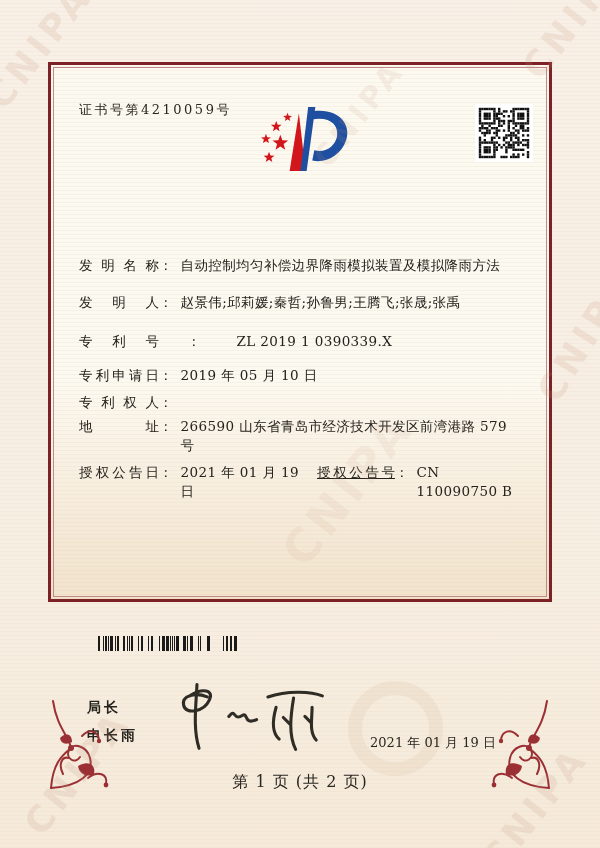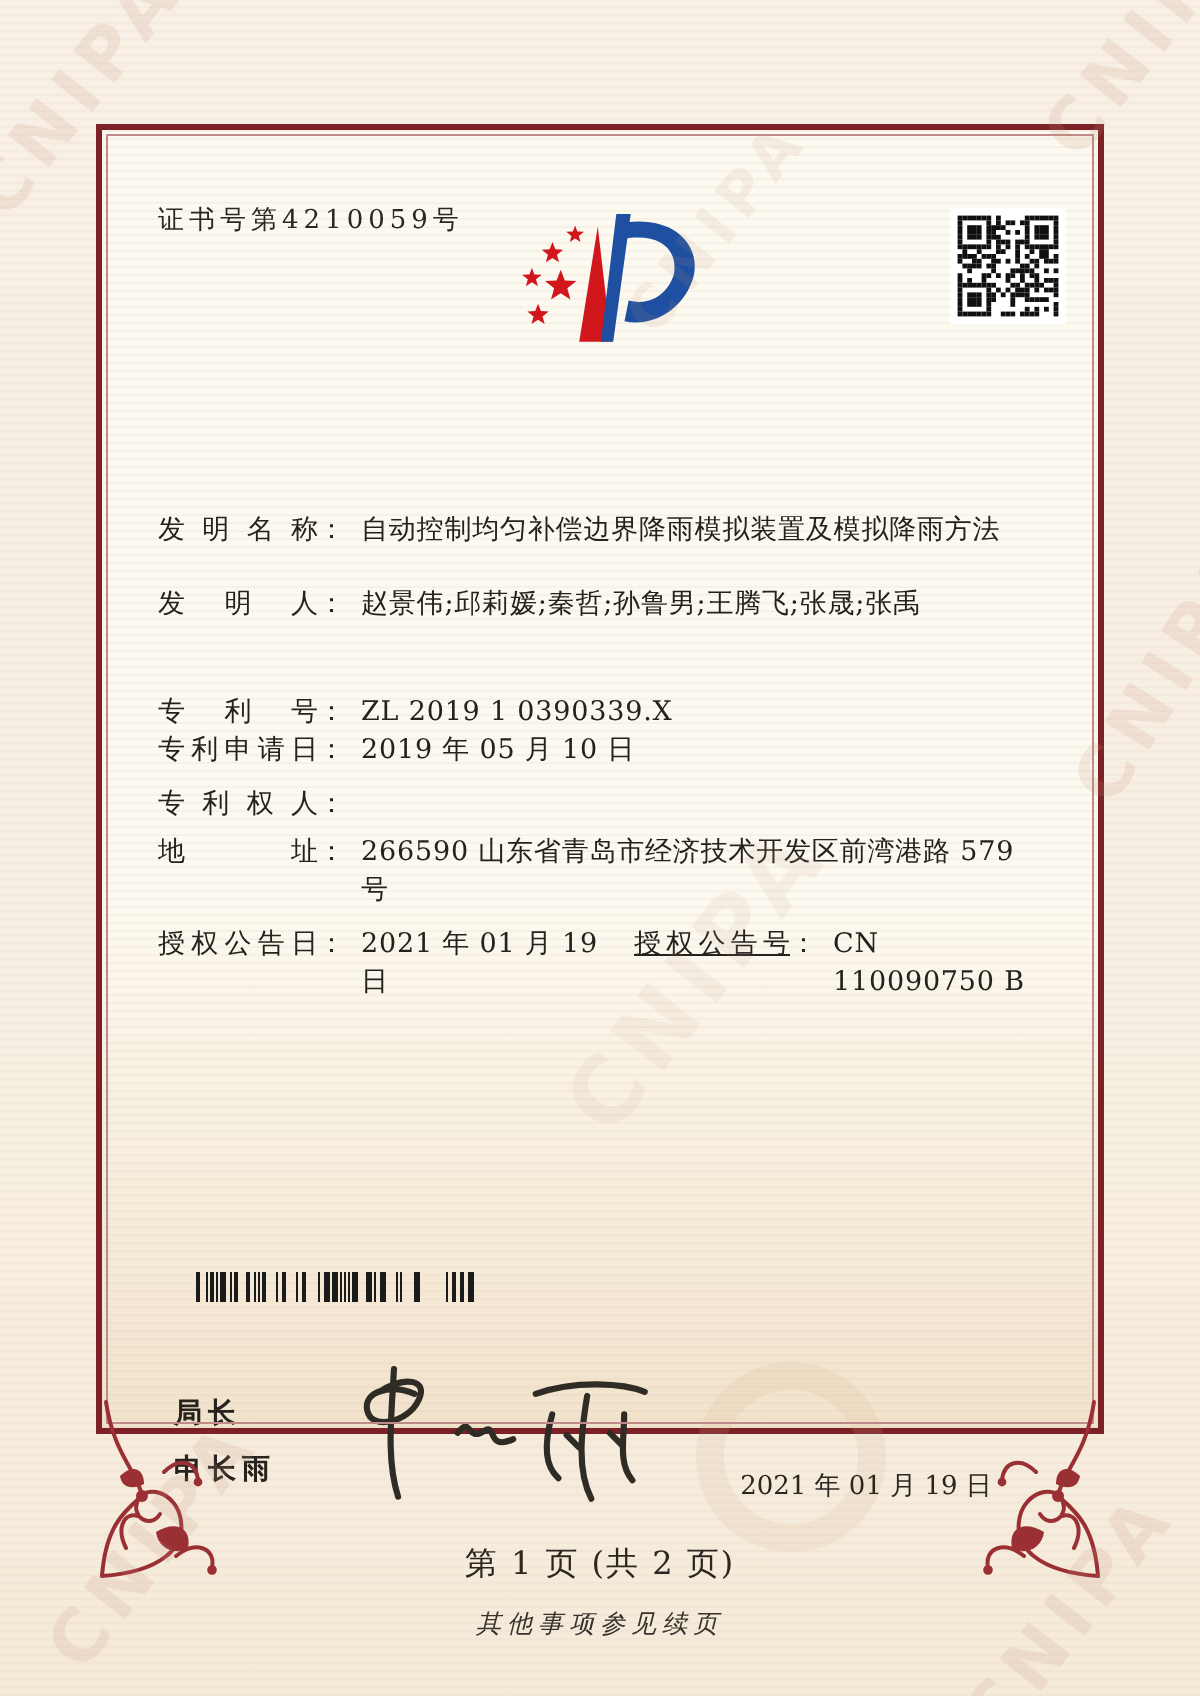--- a/index.html
+++ b/index.html
@@ -2,21 +2,21 @@
 <html><head>
 <meta charset="utf-8">
 <style>
   html,body{margin:0;padding:0;}
   body{font-family:"DejaVu Serif","Liberation Serif",serif;}
   .page{position:relative;width:600px;height:848px;overflow:hidden;
     background:
       repeating-linear-gradient(0deg, rgba(205,160,130,0.07) 0 1px, rgba(0,0,0,0) 1px 4px),
       linear-gradient(180deg,#f8f0e6 0%,#f7eee2 70%,#f5ead9 100%);}
   
-  .cert{position:absolute;left:48px;top:62px;width:504px;height:655px;box-sizing:border-box;
+  .cert{position:absolute;left:48px;top:62px;width:504px;height:540px;box-sizing:border-box;
     border:3px solid #7c2125;
     background:
       linear-gradient(to bottom, rgba(250,247,238,0) 60%, rgba(227,196,156,0.42) 99%),
       repeating-linear-gradient(0deg, rgba(200,155,125,0.09) 0 1px, rgba(0,0,0,0) 1px 4px),
       #fcf9f0;}
   .cert::after{content:"";position:absolute;inset:2px;border:1px solid #c08a8a;pointer-events:none;}
   
   .wm{position:absolute;font-family:"DejaVu Sans","Liberation Sans",sans-serif;font-weight:700;
     font-size:36px;letter-spacing:5px;color:rgba(196,148,124,0.17);transform:rotate(-52deg);
     white-space:nowrap;z-index:6;pointer-events:none;}
@@ -28,21 +28,21 @@
   .wm6{left:462px;top:788px;}
   .wm7{left:296px;top:96px;font-size:30px;color:rgba(196,148,124,0.12);}
   
   .cert-no{position:absolute;left:28px;top:36px;font-size:13px;letter-spacing:2.5px;color:#2a2620;}
   .logo{position:absolute;left:202px;top:40px;width:100px;height:70px;}
   .qr{position:absolute;left:424px;top:39px;width:58px;height:58px;}
   .title{position:absolute;left:0;right:0;top:117px;text-align:center;font-size:29px;font-weight:700;
     letter-spacing:17px;padding-left:17px;color:#18160f;}
   
   .row{position:absolute;left:28px;right:24px;display:flex;font-size:13.5px;color:#25221d;line-height:19px;}
-  .r0{top:191px;align-items:center;} .r1{top:228px;} .r2{top:282px;} .r3{top:301px;} .r4{top:328px;} .r5{top:352px;}
+  .r0{top:191px;align-items:center;} .r1{top:228px;} .r2{top:267px;gap:28px;} .r3{top:301px;} .r4{top:328px;} .r5{top:352px;}
   .r6{top:398px;justify-content:center;}
   .lbl{display:inline-block;width:80px;flex:0 0 80px;text-align:justify;text-align-last:justify;}
   .val{flex:1;margin-left:8px;letter-spacing:0.4px;}
   .grant-a{flex:0 0 238px;display:flex;}
   .grant-b{flex:1;display:flex;}
   .grant-b .lbl{width:78px;flex:0 0 78px;text-decoration:underline;}
   
   .legal{position:absolute;left:28px;right:25px;top:432px;font-size:12.8px;line-height:21.5px;
     text-align:justify;color:#33302a;font-style:italic;}
   .legal p{margin:0;text-indent:2em;}
@@ -470,15 +470,14 @@
         <circle cx="23" cy="50" r="3"></circle>
         <circle cx="58" cy="87" r="2.4"></circle>
         <circle cx="51" cy="43" r="2.2"></circle>
         <path d="M30,68 C40,62 48,66 46,76 C39,80 31,76 30,68 Z"></path>
         <path d="M12,40 C18,34 24,36 24,44 C18,47 13,46 12,40 Z"></path>
       </g>
     </svg>
 
   </div>
 
-  <div class="continuation">其他事项参见续页</div>
 
 </div>
 
 </body></html>

